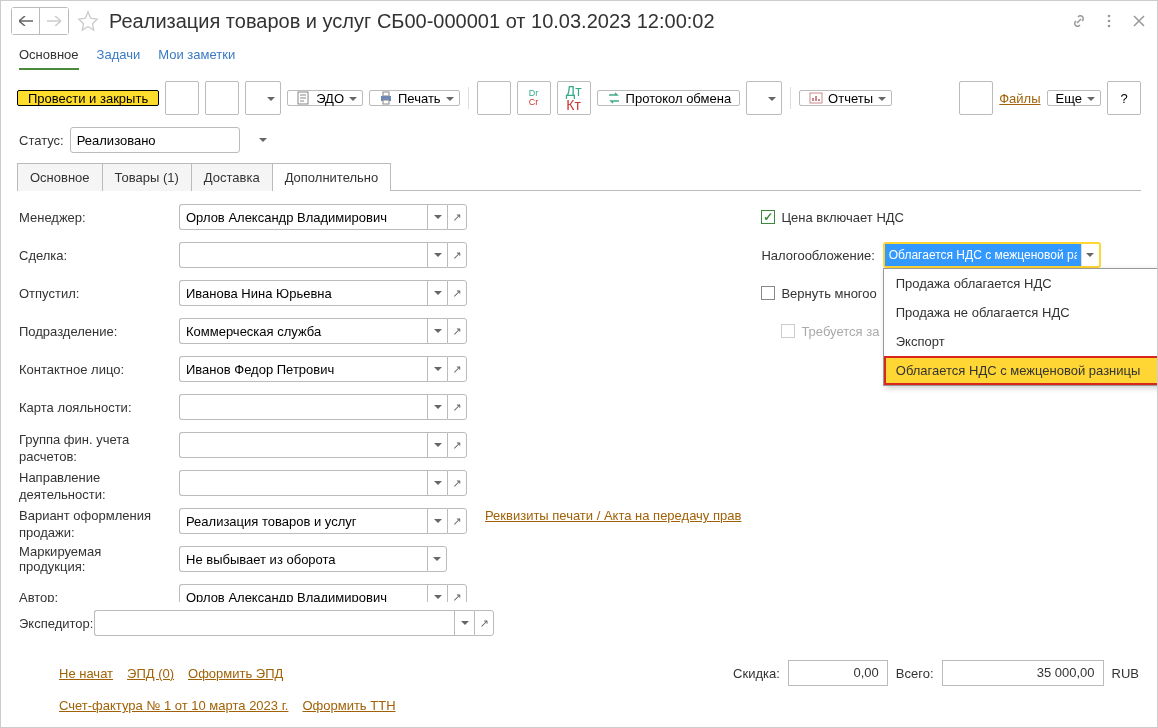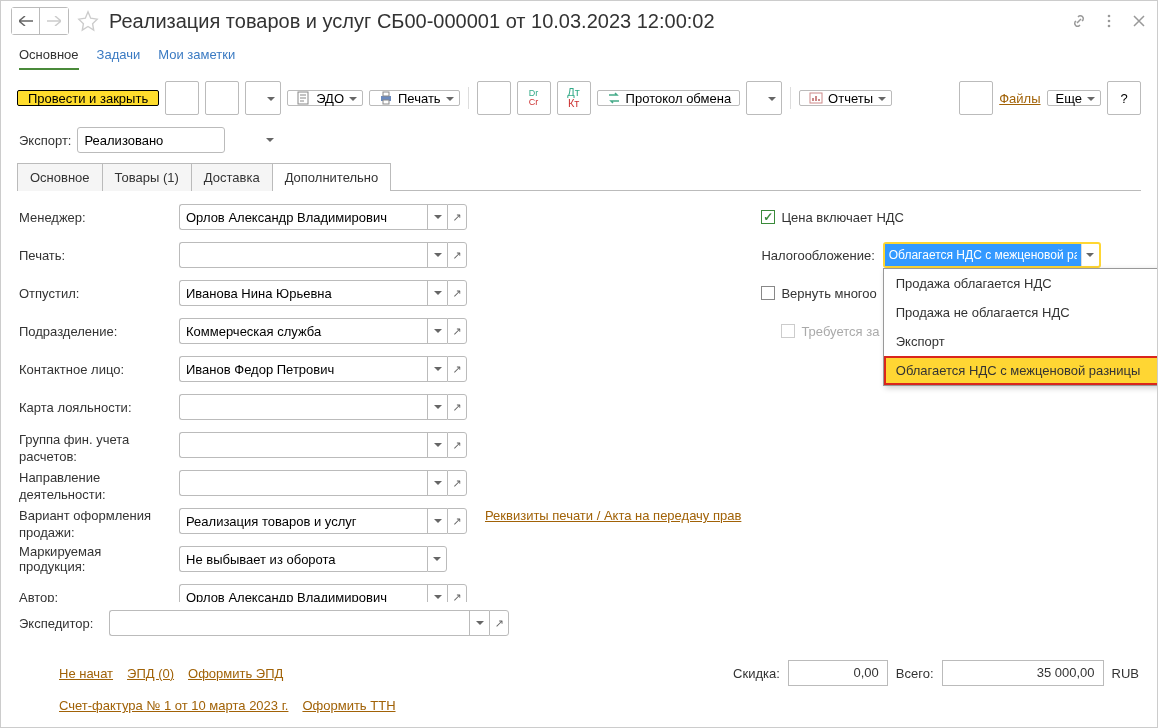--- a/index.html
+++ b/index.html
@@ -69,21 +69,21 @@
 
 .tax-combo { position: relative; }
 .tax-input-wrap { display: flex; height: 26px; border: 2px solid #ffd633; border-radius: 3px; }
 .tax-input-wrap input { border: none; background: #3399ff; color: #fff; padding: 0 4px; width: 196px; font-size: 12px; outline: none; }
 .tax-input-wrap .chev-btn { width: 18px; display: flex; align-items: center; justify-content: center; cursor: pointer; border-left: 1px solid #ddd; }
 .dropdown { position: absolute; top: 26px; left: 0; width: 318px; background: #fff; border: 1px solid #999; box-shadow: 2px 2px 6px rgba(0,0,0,0.2); z-index: 100; }
 .dropdown-item { padding: 7px 12px; cursor: pointer; }
 .dropdown-item.highlighted { background: #ffd633; border: 2px solid #d9261c; padding: 5px 10px; }
 
 
-.exped-row { padding: 8px 18px 14px; display: flex; align-items: center; gap: 16px; }
+.exped-row { padding: 8px 18px 14px; display: flex; align-items: center; gap: 1px; }
 .exped-row .combo-input { width: 360px; }
 
 
 .footer { padding: 10px 18px 14px; border-top: none; margin-left: 40px; }
 .footer-top { display: flex; align-items: center; gap: 14px; margin-bottom: 12px; }
 .footer-totals { margin-left: auto; display: flex; align-items: center; gap: 8px; }
 .total-box { border: 1px solid #bbb; padding: 4px 8px; width: 100px; text-align: right; background: #fff; height: 26px; }
 .total-box.wide { width: 162px; }
 .footer-bottom { display: flex; gap: 14px; }
 svg { display: block; }
@@ -180,21 +180,21 @@
     <button class="btn btn-icon-only">
       <svg width="16" height="16" viewBox="0 0 16 16">
           <rect x="3" y="2" width="10" height="12" fill="#fff" stroke="#6a8abf"></rect>
           <path d="M5 5h6M5 8h6M5 11h6" stroke="#6a8abf"></path>
         </svg>
     </button>
     <button class="btn btn-icon-only">
       <span style="font-size:9px;line-height:1"><span style="color:#3a8">Dr</span><br><span style="color:#c33">Cr</span></span>
     </button>
     <button class="btn btn-icon-only">
-      <span style="font-size:11px;line-height:1"><span style="color:#3a8">Дт</span><br><span style="color:#c33">Кт</span></span>
+      <span style="font-size:14px;line-height:1"><span style="color:#3a8">Дт</span><br><span style="color:#c33">Кт</span></span>
     </button>
     <button class="btn">
       <svg width="16" height="16" viewBox="0 0 16 16">
           <path d="M3 5h8l-2-2M13 11H5l2 2" stroke="#4a8" fill="none" stroke-width="1.5"></path>
         </svg>
       <span>Протокол обмена</span>
     </button>
     <button class="btn btn-icon-only btn-split">
       <svg width="16" height="16" viewBox="0 0 16 16">
           <rect x="3" y="2" width="10" height="12" fill="#ffe680" stroke="#c9a"></rect>
@@ -218,22 +218,22 @@
             <path d="M11 4l-5 5a2 2 0 003 3l5-5a3 3 0 00-4-4l-5 5a4 4 0 006 6l4-4" stroke="#888" fill="none"></path>
           </svg>
       </button>
       <span class="link">Файлы</span>
       <button class="btn btn-split">Еще</button>
       <button class="btn btn-icon-only">?</button>
     </div>
   </div>
 
   <div class="status-row">
-    <span>Экспорт:</span>
-    <div class="select-field" style="width:148px">
+    <span>Статус:</span>
+    <div class="select-field" style="width:170px">
       <input readonly="" value="Реализовано" style="">
       <div class="chev">
           <div class="chev-down"></div>
         </div>
     </div>
   </div>
 
   <div class="subtabs">
     <div class="subtab">Основное</div>
     <div class="subtab">Товары (1)</div>
@@ -251,21 +251,21 @@
           <input class="combo-input" value="Орлов Александр Владимирович" style="">
           <div class="combo-btn">
               <div class="chev-down"></div>
             </div>
           <div class="combo-btn">
               <span class="open-icon">↗</span>
             </div>
         </div>
       </div>
       <div class="form-row">
-        <div class="field-label">Печать:</div>
+        <div class="field-label">Сделка:</div>
         <div class="combo">
           <input class="combo-input" value="" style="">
           <div class="combo-btn">
               <div class="chev-down"></div>
             </div>
           <div class="combo-btn">
               <span class="open-icon">↗</span>
             </div>
         </div>
       </div>

